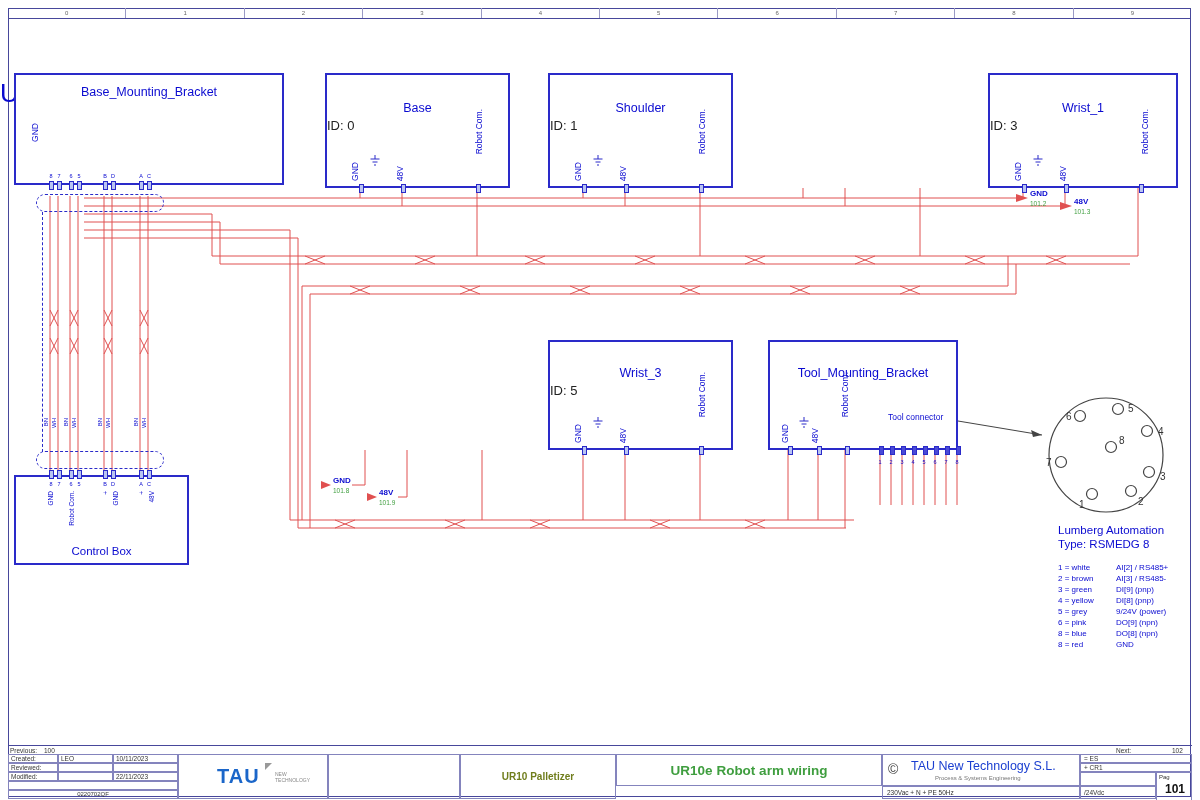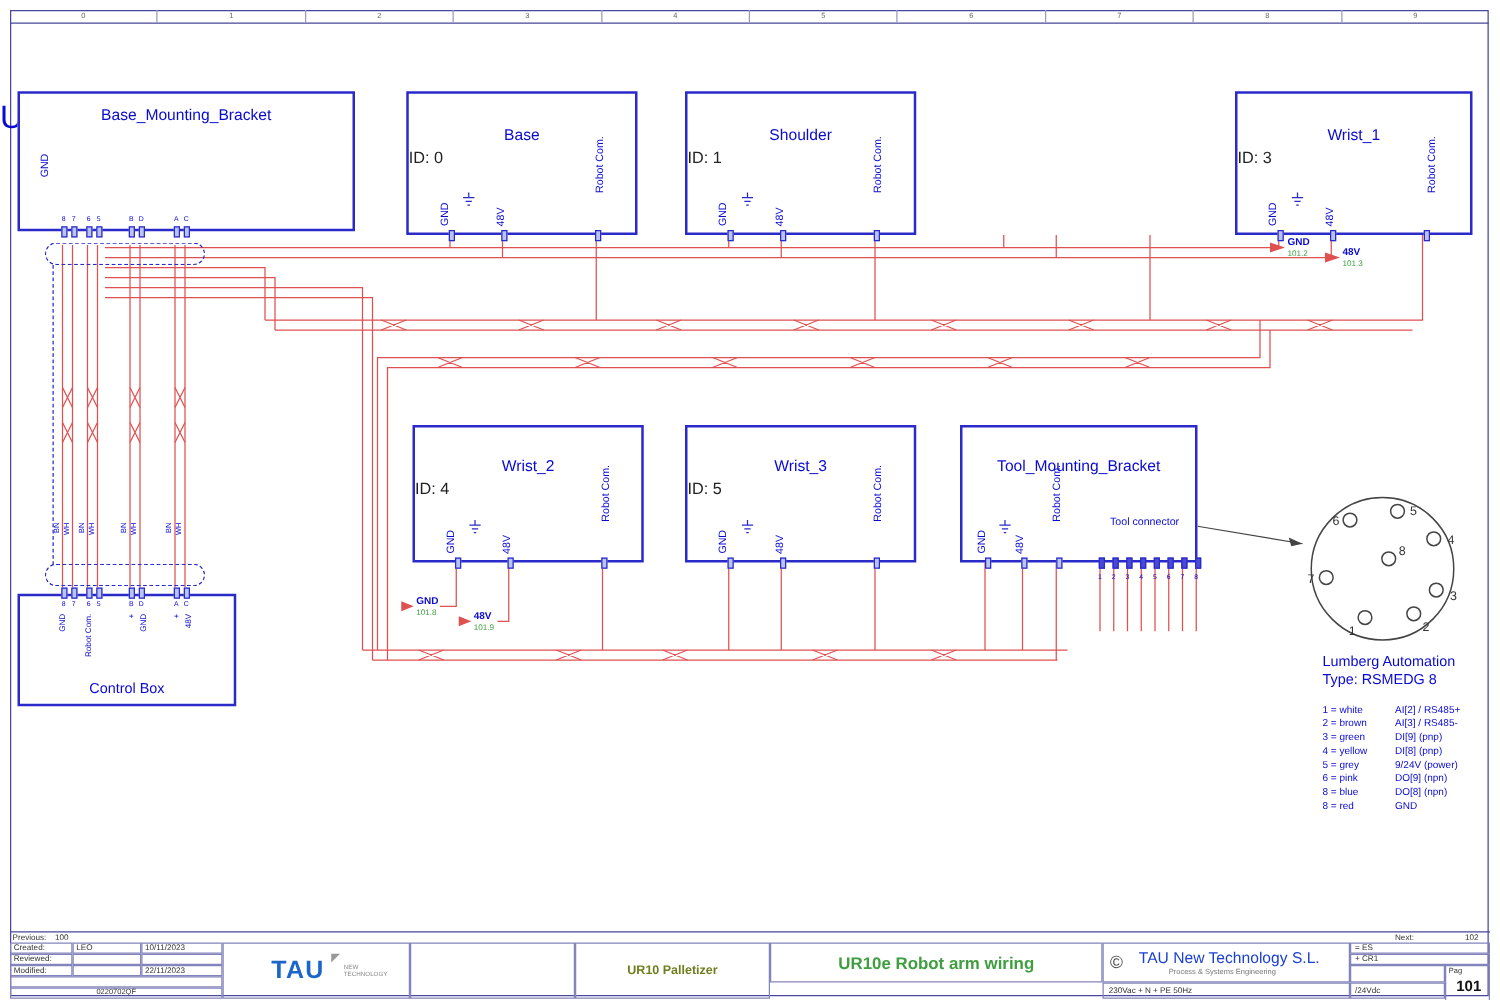--- a/index.html
+++ b/index.html
@@ -173,33 +173,20 @@
     <span class="abs" style="left:42px;bottom:16px"><svg width="12" height="12" viewBox="0 0 12 12">
           <path d="M6 1 V5 M1.5 5 H10.5 M3.5 8 H8.5 M5 11 H7" stroke="#2a2ac9" stroke-width="1" fill="none"></path>
         </svg></span>
     <span class="vt lbl abs" style="left:68px;bottom:5px">48V</span>
     <span class="vt lbl abs" style="right:26px;top:34px">Robot Com.</span>
     <span class="pin" style="left:32px;bottom:-7px"></span>
     <span class="pin" style="left:74px;bottom:-7px"></span>
     <span class="pin" style="left:149px;bottom:-7px"></span>
   </div>
 
-  <div class="blk" style="left:330px;top:340px;width:185px;height:110px">
-    <div class="bt" style="top:24px">Wrist_2</div>
-    <div class="bid" style="top:41px">ID: 4</div>
-    <span class="vt lbl abs" style="left:23px;bottom:5px">GND</span>
-    <span class="abs" style="left:42px;bottom:16px"><svg width="12" height="12" viewBox="0 0 12 12">
-          <path d="M6 1 V5 M1.5 5 H10.5 M3.5 8 H8.5 M5 11 H7" stroke="#2a2ac9" stroke-width="1" fill="none"></path>
-        </svg></span>
-    <span class="vt lbl abs" style="left:68px;bottom:5px">48V</span>
-    <span class="vt lbl abs" style="right:24px;top:30px">Robot Com.</span>
-    <span class="pin" style="left:32px;bottom:-7px"></span>
-    <span class="pin" style="left:74px;bottom:-7px"></span>
-    <span class="pin" style="left:149px;bottom:-7px"></span>
-  </div>
 
   <div class="blk" style="left:548px;top:340px;width:185px;height:110px">
     <div class="bt" style="top:24px">Wrist_3</div>
     <div class="bid" style="top:41px">ID: 5</div>
     <span class="vt lbl abs" style="left:23px;bottom:5px">GND</span>
     <span class="abs" style="left:42px;bottom:16px"><svg width="12" height="12" viewBox="0 0 12 12">
           <path d="M6 1 V5 M1.5 5 H10.5 M3.5 8 H8.5 M5 11 H7" stroke="#2a2ac9" stroke-width="1" fill="none"></path>
         </svg></span>
     <span class="vt lbl abs" style="left:68px;bottom:5px">48V</span>
     <span class="vt lbl abs" style="right:24px;top:30px">Robot Com.</span>

